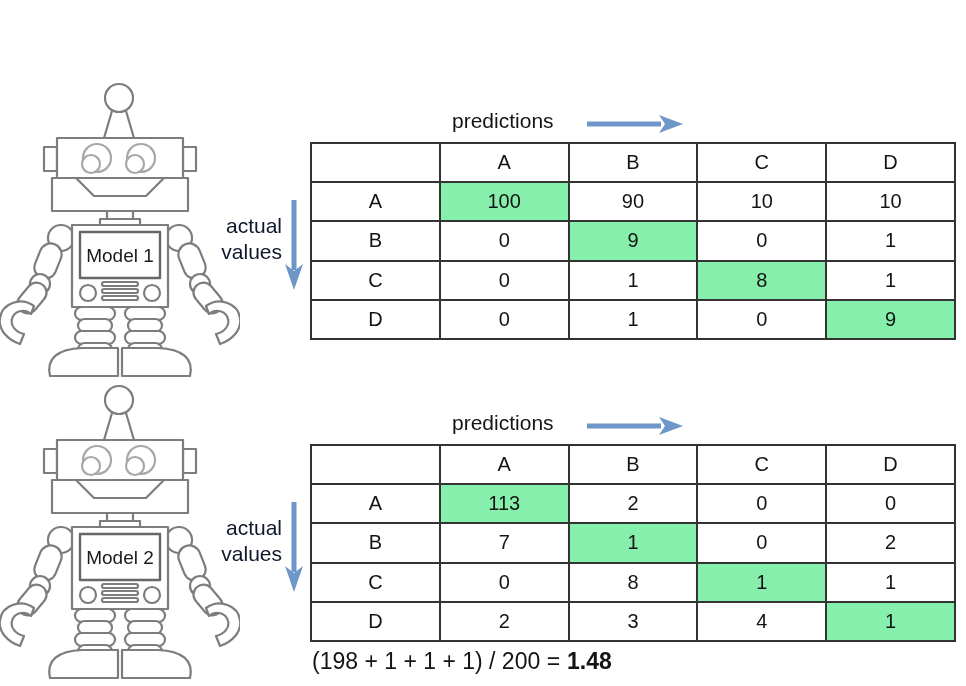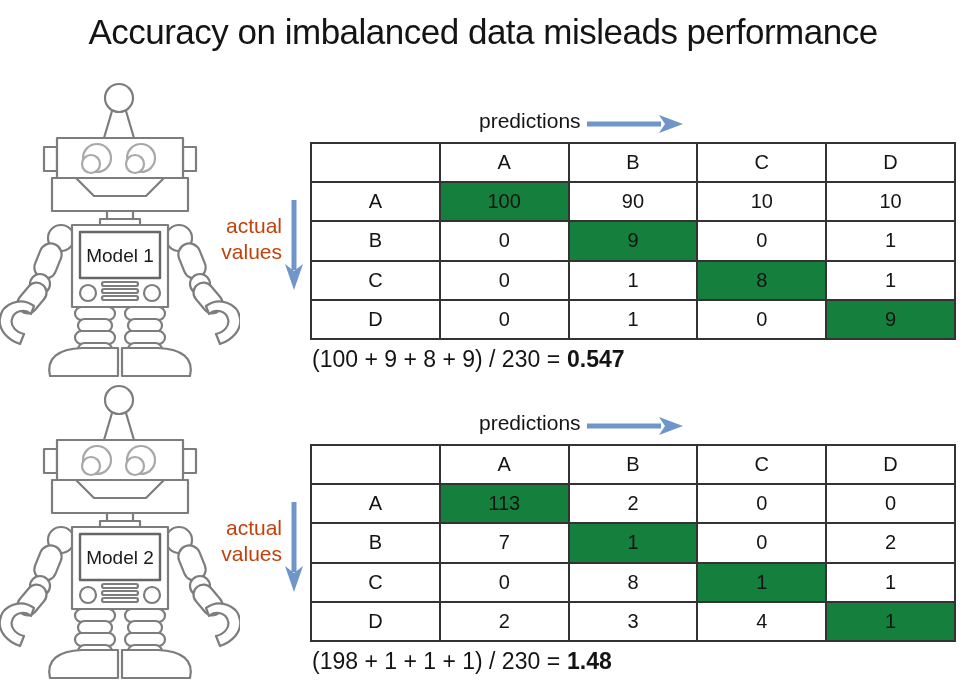--- a/index.html
+++ b/index.html
@@ -3,34 +3,34 @@
 <meta charset="utf-8">
 <style>
   html,body{margin:0;padding:0;background:#fff;}
   .slide{position:relative;width:966px;height:686px;background:#ffffff;overflow:hidden;
          font-family:"Liberation Sans",sans-serif;color:#1a1a1a;}
   .title{position:absolute;top:12px;left:0;width:966px;text-align:center;
          font-size:35px;font-weight:400;letter-spacing:-0.5px;color:#141414;}
   .robot{position:absolute;left:0;width:240px;height:300px;}
   .robot.r1{top:78px;} .robot.r2{top:380px;}
   .actual{position:absolute;left:180px;width:102px;text-align:right;
-          font-size:21px;line-height:26px;color:#c2410c;}
+          font-size:21px;line-height:26px;color:#0f172a;}
   .actual.a1{top:213px;} .actual.a2{top:515px;}
   .downarrow{position:absolute;left:283px;width:22px;height:94px;}
   .downarrow.d1{top:198px;} .downarrow.d2{top:500px;}
-  .pred{position:absolute;left:452px;font-size:21px;color:#151515;margin-left:27px;}
+  .pred{position:absolute;left:452px;font-size:21px;color:#151515;}
   .pred.p1{top:109px;} .pred.p2{top:411px;}
   .rightarrow{position:absolute;left:585px;width:100px;height:20px;}
   .rightarrow.ra1{top:114px;} .rightarrow.ra2{top:416px;}
   table.cm{position:absolute;left:310px;width:646px;height:198px;
            border-collapse:collapse;table-layout:fixed;background:#fff;}
   table.cm.t1{top:142px;} table.cm.t2{top:444px;}
   table.cm td{border:2px solid #333333;text-align:center;vertical-align:middle;
               font-size:20px;height:37px;padding:0;color:#141414;}
-  table.cm td.hl{background:#15803d;}
+  table.cm td.hl{background:#86efac;}
   .formula{position:absolute;left:312px;font-size:23px;color:#141414;}
   .formula.f1{top:346px;} .formula.f2{top:648px;}
   .formula b{font-weight:700;margin-left:7px;}
 </style>
 </head>
 <body>
 
 <svg width="0" height="0" style="position:absolute">
   <defs>
     <g id="robot-shape" fill="#ffffff" stroke="#7d7d7d" stroke-width="2.2" stroke-linejoin="round">
@@ -94,21 +94,20 @@
     </g>
     <g id="right-arrow-shape" fill="#6f96c9" stroke="none">
       <rect x="2" y="7.5" width="74" height="5"></rect>
       <polygon points="74,1 98,10 74,19 80,10"></polygon>
     </g>
   </defs>
 </svg>
 
 <div class="slide">
 
-  <div class="title">Accuracy on imbalanced data misleads performance</div>
 
   <svg class="robot r1" viewBox="0 0 240 300">
     <use href="#robot-shape"></use>
     <text x="120" y="184" text-anchor="middle" font-size="19" fill="#1a1a1a" stroke="none">Model 1</text>
   </svg>
 
   <div class="actual a1">
     <div>actual</div>
     <div>values</div>
   </div>
@@ -154,23 +153,20 @@
     <tr>
       <td>D</td>
       <td>0</td>
       <td>1</td>
       <td>0</td>
       <td class="hl">9</td>
     </tr>
   </tbody>
     </table>
 
-  <div class="formula f1">
-    <span>(100 + 9 + 8 + 9) / 230 =</span><b>0.547</b>
-  </div>
 
   <svg class="robot r2" viewBox="0 0 240 300">
     <use href="#robot-shape"></use>
     <text x="120" y="184" text-anchor="middle" font-size="19" fill="#1a1a1a" stroke="none">Model 2</text>
   </svg>
 
   <div class="actual a2">
     <div>actual</div>
     <div>values</div>
   </div>
@@ -217,16 +213,16 @@
       <td>D</td>
       <td>2</td>
       <td>3</td>
       <td>4</td>
       <td class="hl">1</td>
     </tr>
   </tbody>
     </table>
 
   <div class="formula f2">
-    <span>(198 + 1 + 1 + 1) / 230 =</span><b>1.48</b>
+    <span>(198 + 1 + 1 + 1) / 200 =</span><b>1.48</b>
   </div>
 
 </div>
 
 </body></html>

